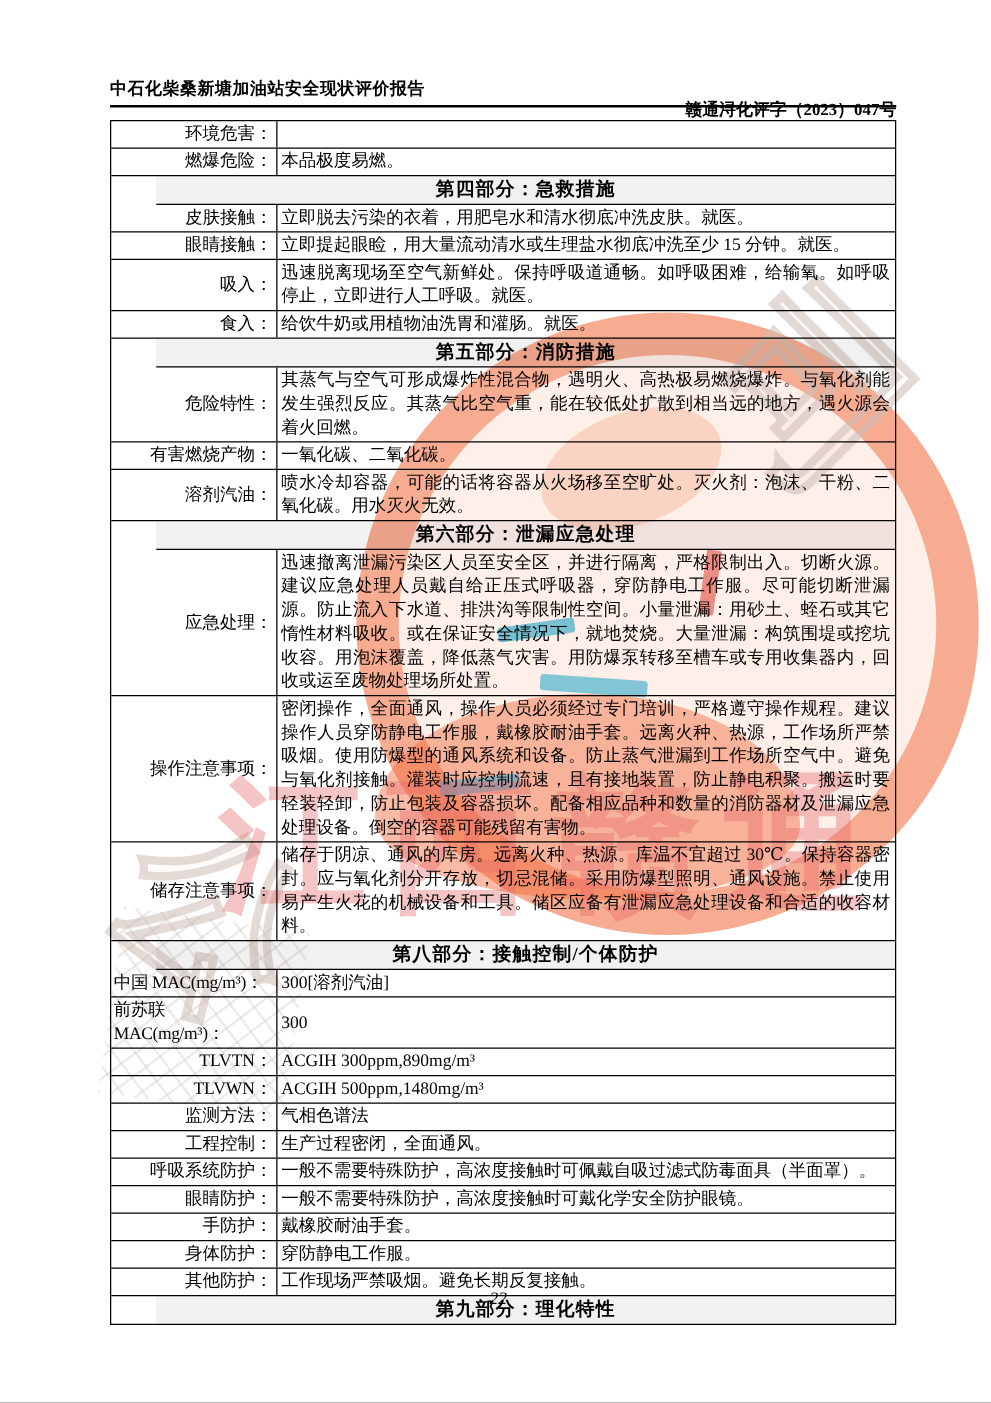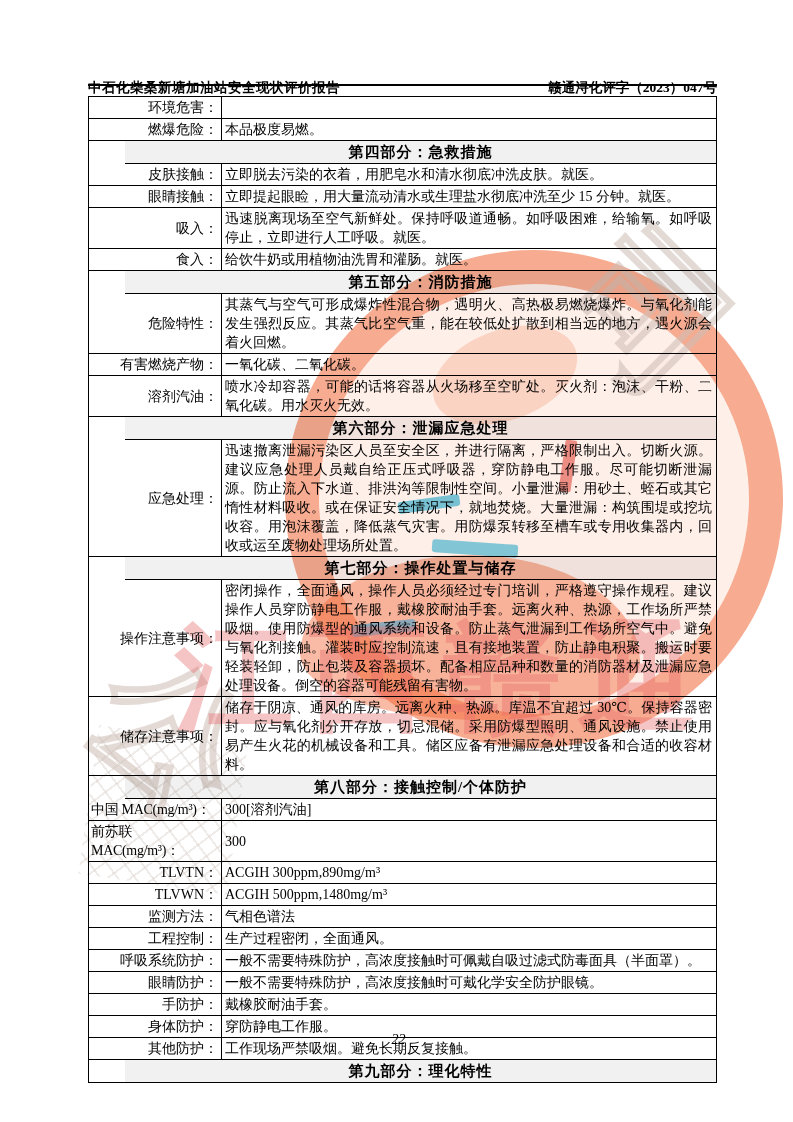--- a/index.html
+++ b/index.html
@@ -57,21 +57,21 @@
     font-size:118px;font-weight:bold;line-height:1;
     letter-spacing:16px;
     color:rgba(231,108,108,0.40);
     white-space:nowrap;
     font-family:Liberation Mono, monospace;
     text-align:right;
   }
   
   .header{
     position:absolute;left:88px;top:62px;width:629px;
-    display:flex;justify-content:space-between;align-items:flex-end;
+    display:flex;justify-content:space-between;align-items:flex-start;
     font-size:13.5px;z-index:2;
   }
   .header .title{font-weight:600;letter-spacing:0.5px;}
   .header .docno{font-weight:700;margin-top:17px;}
   .header-rule{
     position:absolute;left:88px;top:84px;width:629px;height:0;
     border-top:2px solid #000;z-index:2;
   }
   
   .msds-table{
@@ -204,23 +204,20 @@
       </div>
       <div class="trow section">
         <div class="section-title">第六部分：泄漏应急处理</div>
       </div>
       <div class="trow field">
         <div class="cell label">应急处理：</div>
         <div class="cell value">
           <span>迅速撤离泄漏污染区人员至安全区，并进行隔离，严格限制出入。切断火源。建议应急处理人员戴自给正压式呼吸器，穿防静电工作服。尽可能切断泄漏源。防止流入下水道、排洪沟等限制性空间。小量泄漏：用砂土、蛭石或其它惰性材料吸收。或在保证安全情况下，就地焚烧。大量泄漏：构筑围堤或挖坑收容。用泡沫覆盖，降低蒸气灾害。用防爆泵转移至槽车或专用收集器内，回收或运至废物处理场所处置。</span>
         </div>
       </div>
-      <div class="trow section">
-        <div class="section-title">第七部分：操作处置与储存</div>
-      </div>
       <div class="trow field">
         <div class="cell label">操作注意事项：</div>
         <div class="cell value">
           <span>密闭操作，全面通风，操作人员必须经过专门培训，严格遵守操作规程。建议操作人员穿防静电工作服，戴橡胶耐油手套。远离火种、热源，工作场所严禁吸烟。使用防爆型的通风系统和设备。防止蒸气泄漏到工作场所空气中。避免与氧化剂接触。灌装时应控制流速，且有接地装置，防止静电积聚。搬运时要轻装轻卸，防止包装及容器损坏。配备相应品种和数量的消防器材及泄漏应急处理设备。倒空的容器可能残留有害物。</span>
         </div>
       </div>
       <div class="trow field">
         <div class="cell label">储存注意事项：</div>
         <div class="cell value">
           <span>储存于阴凉、通风的库房。远离火种、热源。库温不宜超过 30℃。保持容器密封。应与氧化剂分开存放，切忌混储。采用防爆型照明、通风设施。禁止使用易产生火花的机械设备和工具。储区应备有泄漏应急处理设备和合适的收容材料。</span>

